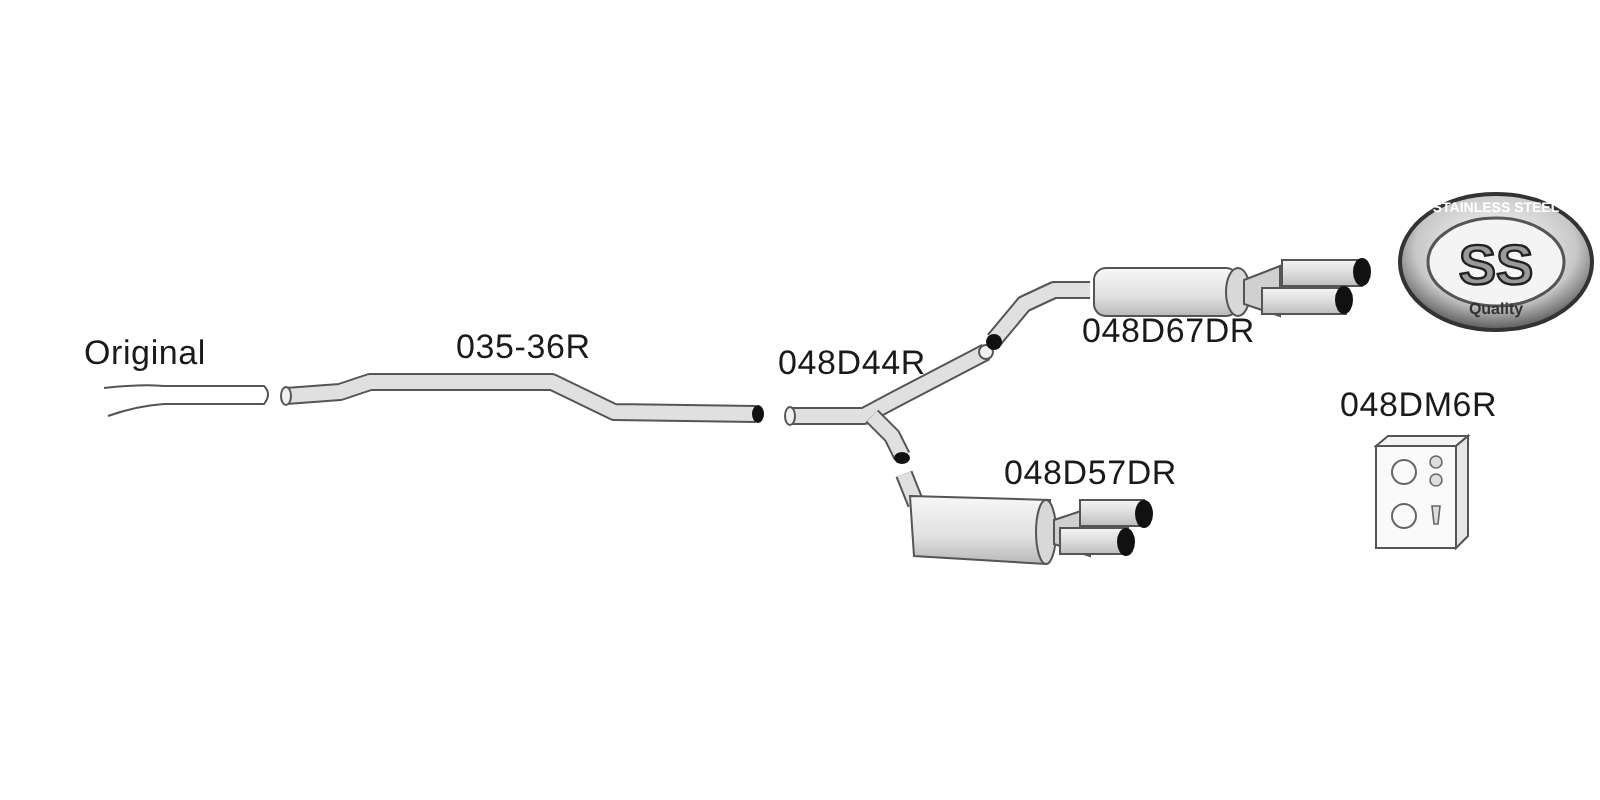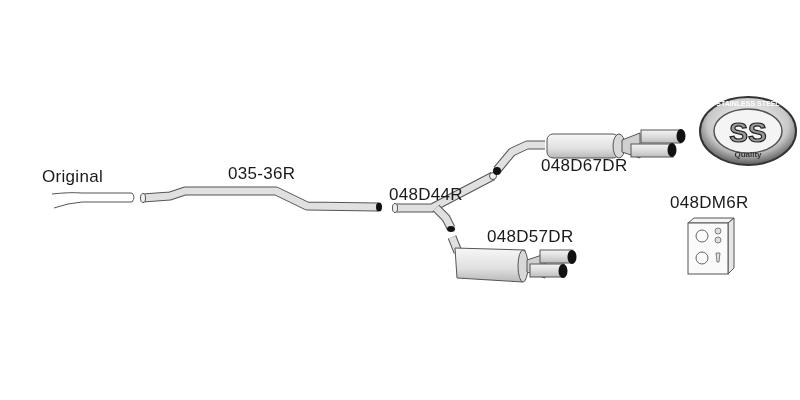--- a/index.html
+++ b/index.html
@@ -90,16 +90,16 @@
     <circle cx="702" cy="236" r="6" fill="none" stroke="#666" stroke-width="1"></circle>
     <circle cx="702" cy="258" r="6" fill="none" stroke="#666" stroke-width="1"></circle>
     <circle cx="718" cy="231" r="3" fill="#ddd" stroke="#666" stroke-width="0.8"></circle>
     <circle cx="718" cy="240" r="3" fill="#ddd" stroke="#666" stroke-width="0.8"></circle>
     <path d="M716,253 L720,253 L719,262 L717,262 Z" fill="#ddd" stroke="#666" stroke-width="0.8"></path>
   </g>
 </svg>
 
 <div class="label" style="left:42px; top:167px;">Original</div>
 <div class="label" style="left:228px; top:164px;">035-36R</div>
-<div class="label" style="left:389px; top:172px;margin-top:13px;">048D44R</div>
+<div class="label" style="left:389px; top:172px;">048D44R</div>
 <div class="label" style="left:541px; top:156px;">048D67DR</div>
-<div class="label" style="left:487px; top:227px;text-align:center;">048D57DR</div>
+<div class="label" style="left:502px; top:227px;text-align:center;">048D57DR</div>
 <div class="label" style="left:670px; top:193px;text-align:right;">048DM6R</div>
 
 </body></html>

